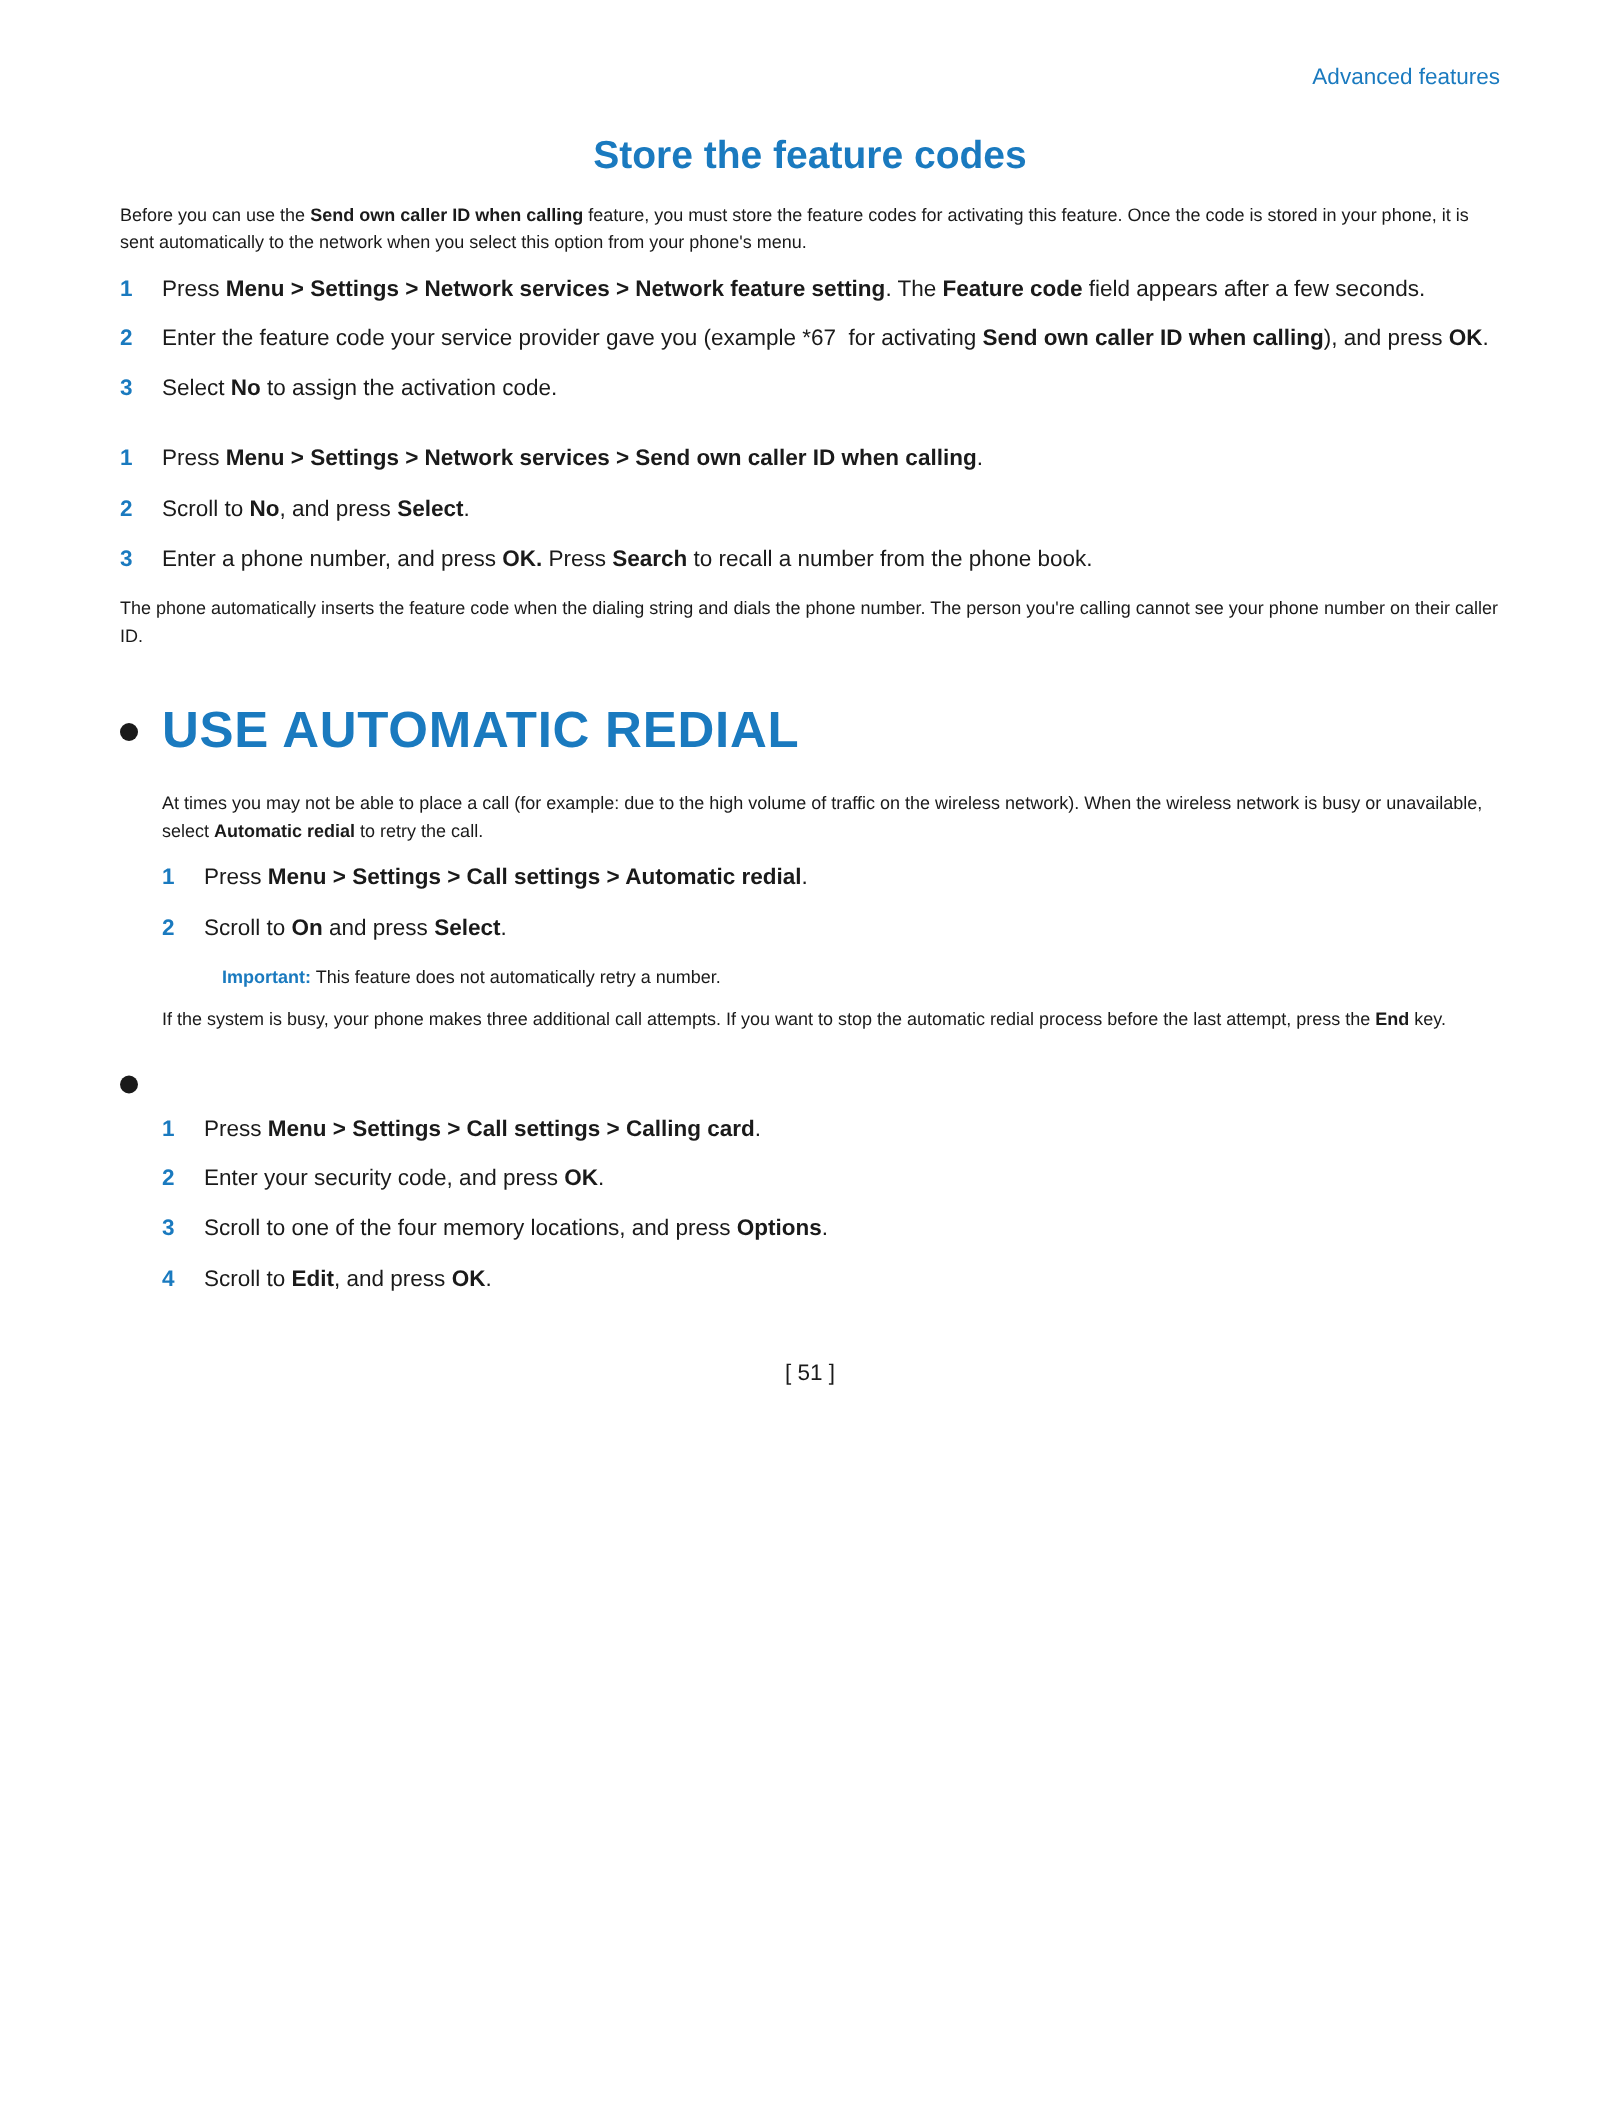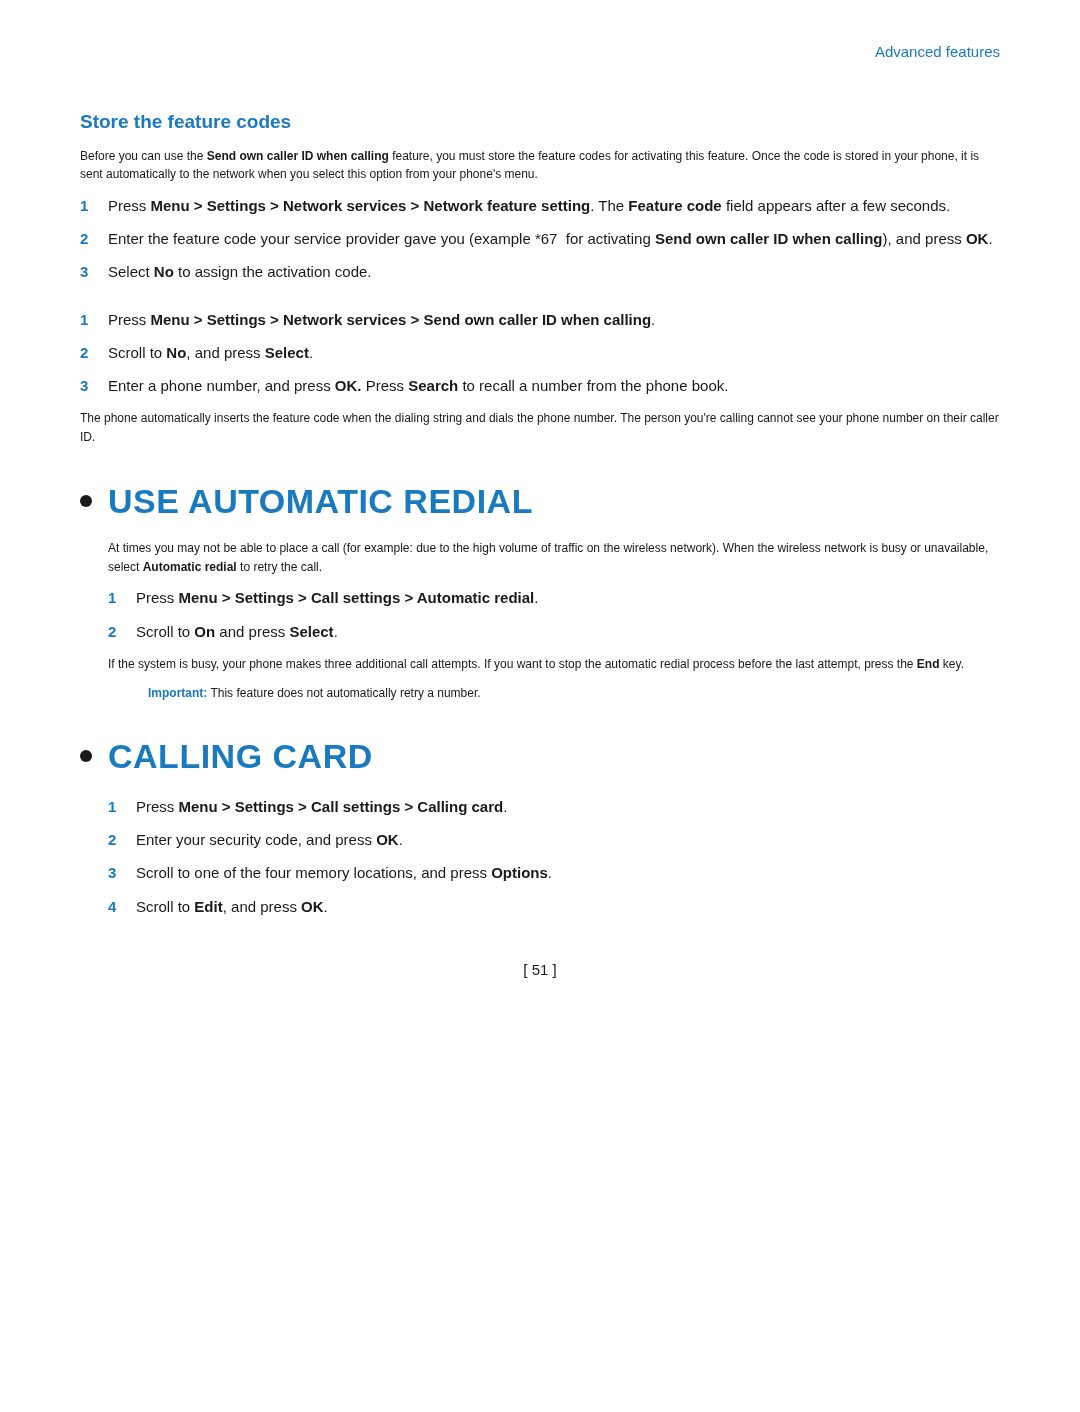--- a/index.html
+++ b/index.html
@@ -14,34 +14,35 @@
       font-size: 15px;
       color: #1a1a1a;
       width: 1080px;
       min-height: 1412px;
       padding: 40px 80px 60px 80px;
       line-height: 1.55;
     }
 
     .page-header {
       text-align: right;
-      margin-bottom: 44px;
+      margin-bottom: 20px;
     }
 
     .page-header-text {
       color: #1a7abf;
       font-size: 15px;
     }
 
     .section-title-blue {
       color: #1a7abf;
-      font-size: 19px;
+      font-size: 26px;
       font-weight: bold;
       margin-bottom: 10px;
       margin-top: 10px;
+      text-align: center;
     }
 
     .section-title-blue-large {
       color: #1a7abf;
       font-size: 22px;
       font-weight: bold;
       margin-bottom: 10px;
     }
 
     .body-text {
@@ -185,31 +186,30 @@
     <ol class="numbered-list">
       <li>
         <span class="list-number">1</span>
         <span class="list-content">Press <span class="bold">Menu &gt; Settings &gt; Call settings &gt; Automatic redial</span>.</span>
       </li>
       <li>
         <span class="list-number">2</span>
         <span class="list-content">Scroll to <span class="bold">On</span> and press <span class="bold">Select</span>.</span>
       </li>
     </ol>
-    <p class="body-text">If the system is busy, your phone makes three additional call attempts. If you want to stop the automatic redial process before the last attempt, press the <span class="bold">End</span> key.</p>
     <p class="body-text" style="padding-left: 40px;">
       <span class="important-text">Important:</span> This feature does not automatically retry a number.
     </p>
+    <p class="body-text">If the system is busy, your phone makes three additional call attempts. If you want to stop the automatic redial process before the last attempt, press the <span class="bold">End</span> key.</p>
   </div>
 </div>
 
 <div class="bullet-section">
   <div class="bullet-heading">
     <div class="bullet-dot"></div>
-    <span class="bullet-title">CALLING CARD</span>
   </div>
   <div class="bullet-body">
 
     <div class="section-block">
       <ol class="numbered-list">
         <li>
           <span class="list-number">1</span>
           <span class="list-content">Press <span class="bold">Menu &gt; Settings &gt; Call settings &gt; Calling card</span>.</span>
         </li>
         <li>

